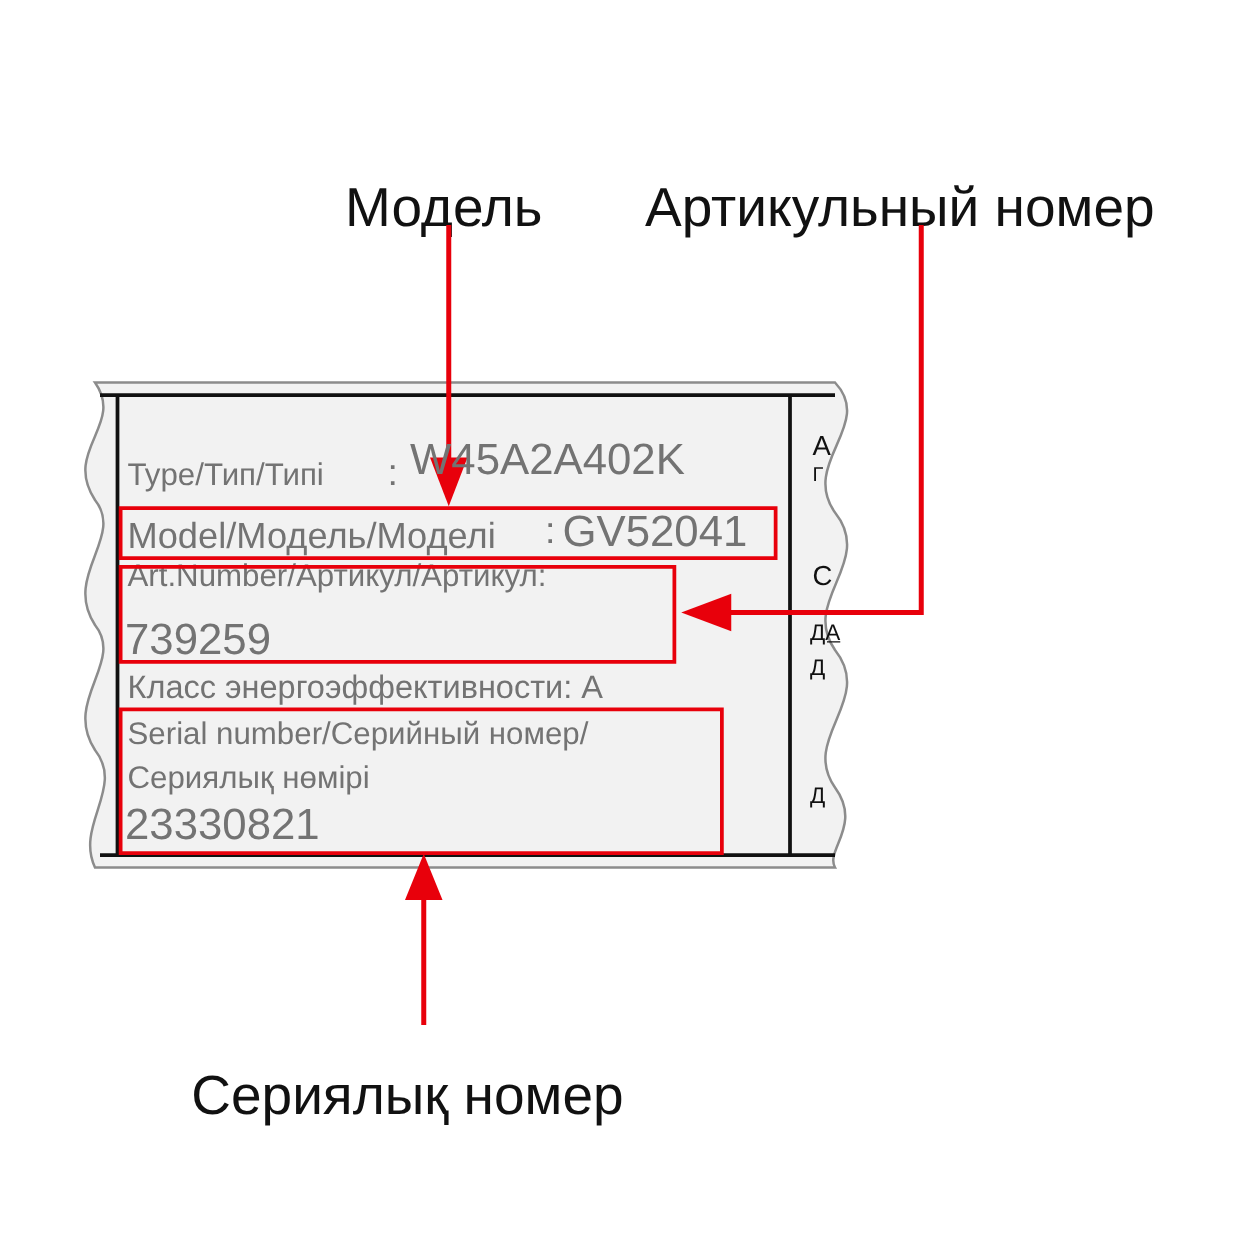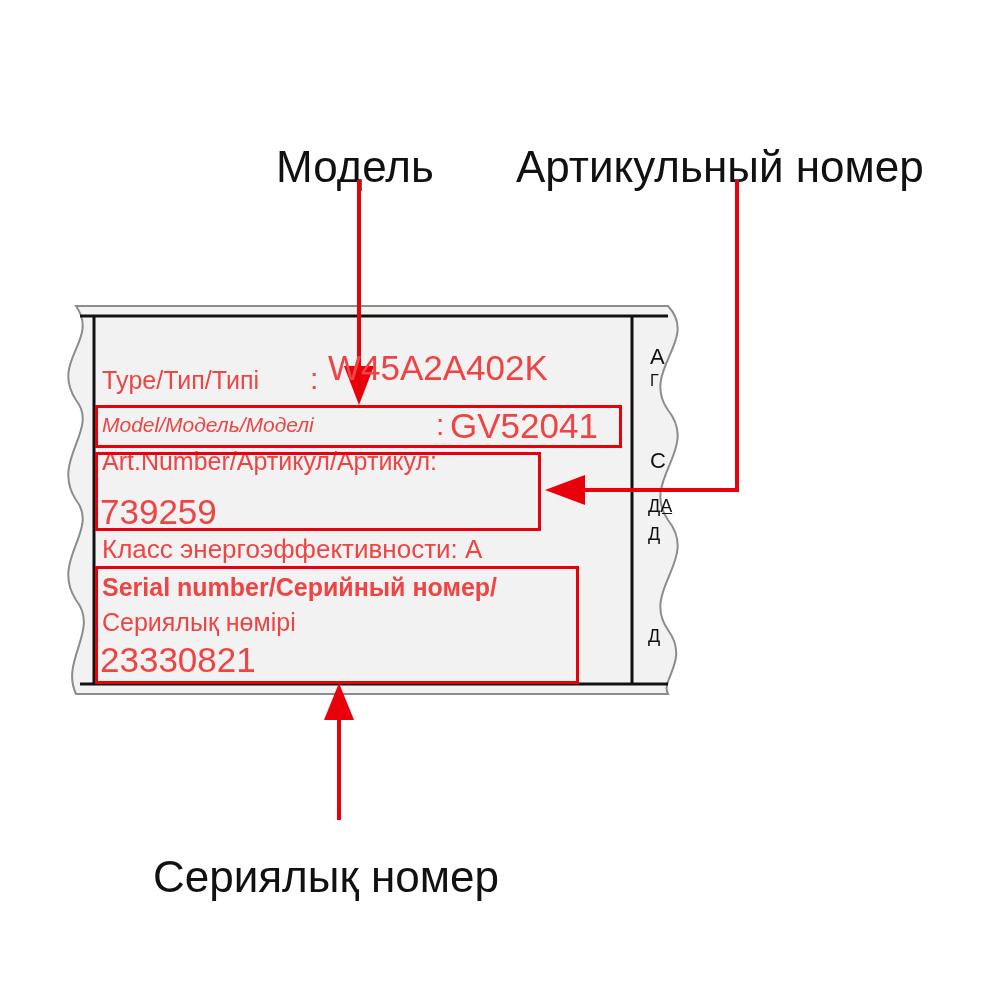--- a/index.html
+++ b/index.html
@@ -1,20 +1,20 @@
 <!DOCTYPE html>
 <html><head>
 <meta charset="utf-8">
 <style>
   html, body { margin:0; padding:0; background:#ffffff; }
   body { width:1000px; height:1000px; position:relative; overflow:hidden;
          font-family:"Liberation Sans", "DejaVu Sans", sans-serif; color:#000; }
   .callout { position:absolute; font-size:44px; color:#111; white-space:nowrap; letter-spacing:0;margin-top:24px; }
   #label-svg { position:absolute; left:0; top:0; }
-  .lbl { position:absolute; white-space:nowrap; color:#ef4444; font-family:"Liberation Sans", sans-serif; }
+  .lbl { position:absolute; white-space:nowrap; color:#737373; font-family:"Liberation Sans", sans-serif; }
   .hl-box { position:absolute; border:3px solid #e8000b; box-sizing:border-box; }
   .edge-char { position:absolute; font-size:22px; color:#111; }
 </style>
 </head>
 <body>
 
 <div class="callout" style="left:276px; top:118px;">Модель</div>
 <div class="callout" style="left:516px; top:118px;">Артикульный номер</div>
 <div class="callout" style="left:153px; top:828px;">Сериялық номер</div>
 
@@ -44,30 +44,30 @@
   <polygon points="585,475 585,505 545,490" fill="#e8000b"></polygon>
 
   <line x1="339" y1="820" x2="339" y2="715" stroke="#e8000b" stroke-width="4"></line>
   <polygon points="324,720 354,720 339,683" fill="#e8000b"></polygon>
 </svg>
 
 <div class="lbl" style="left:102px; top:366px; font-size:25px;">Type/Тип/Типі</div>
 <div class="lbl" style="left:310px; top:362px; font-size:30px;">:</div>
 <div class="lbl" style="left:328px; top:348px; font-size:35px;">W45A2A402K</div>
 
-<div class="lbl" style="left:102px; top:413px; font-size:21px;font-style:italic;">Model/Модель/Моделі</div>
+<div class="lbl" style="left:102px; top:413px; font-size:29px;">Model/Модель/Моделі</div>
 <div class="lbl" style="left:436px; top:408px; font-size:30px;">:</div>
 <div class="lbl" style="left:450px; top:406px; font-size:35px;">GV52041</div>
 
 <div class="lbl" style="left:102px; top:447px; font-size:25px;">Art.Number/Артикул/Артикул:</div>
 <div class="lbl" style="left:100px; top:492px; font-size:35px;">739259</div>
 
 <div class="lbl" style="left:102px; top:534px; font-size:26px;">Класс энергоэффективности: A</div>
 
-<div class="lbl" style="left:102px; top:573px; font-size:25px;font-weight:bold;">Serial number/Серийный номер/</div>
+<div class="lbl" style="left:102px; top:573px; font-size:25px;">Serial number/Серийный номер/</div>
 <div class="lbl" style="left:102px; top:608px; font-size:25px;">Сериялық нөмірі</div>
 <div class="lbl" style="left:100px; top:640px; font-size:35px;">23330821</div>
 
 <div class="edge-char" style="left:650px; top:344px;">А</div>
 <div class="edge-char" style="left:650px; top:372px; font-size:16px;">Г</div>
 <div class="edge-char" style="left:650px; top:448px;">С</div>
 <div class="edge-char" style="left:648px; top:496px; font-size:18px;text-decoration:underline;">ДА</div>
 <div class="edge-char" style="left:648px; top:524px; font-size:18px;">Д</div>
 <div class="edge-char" style="left:648px; top:626px; font-size:18px;">Д</div>
 

